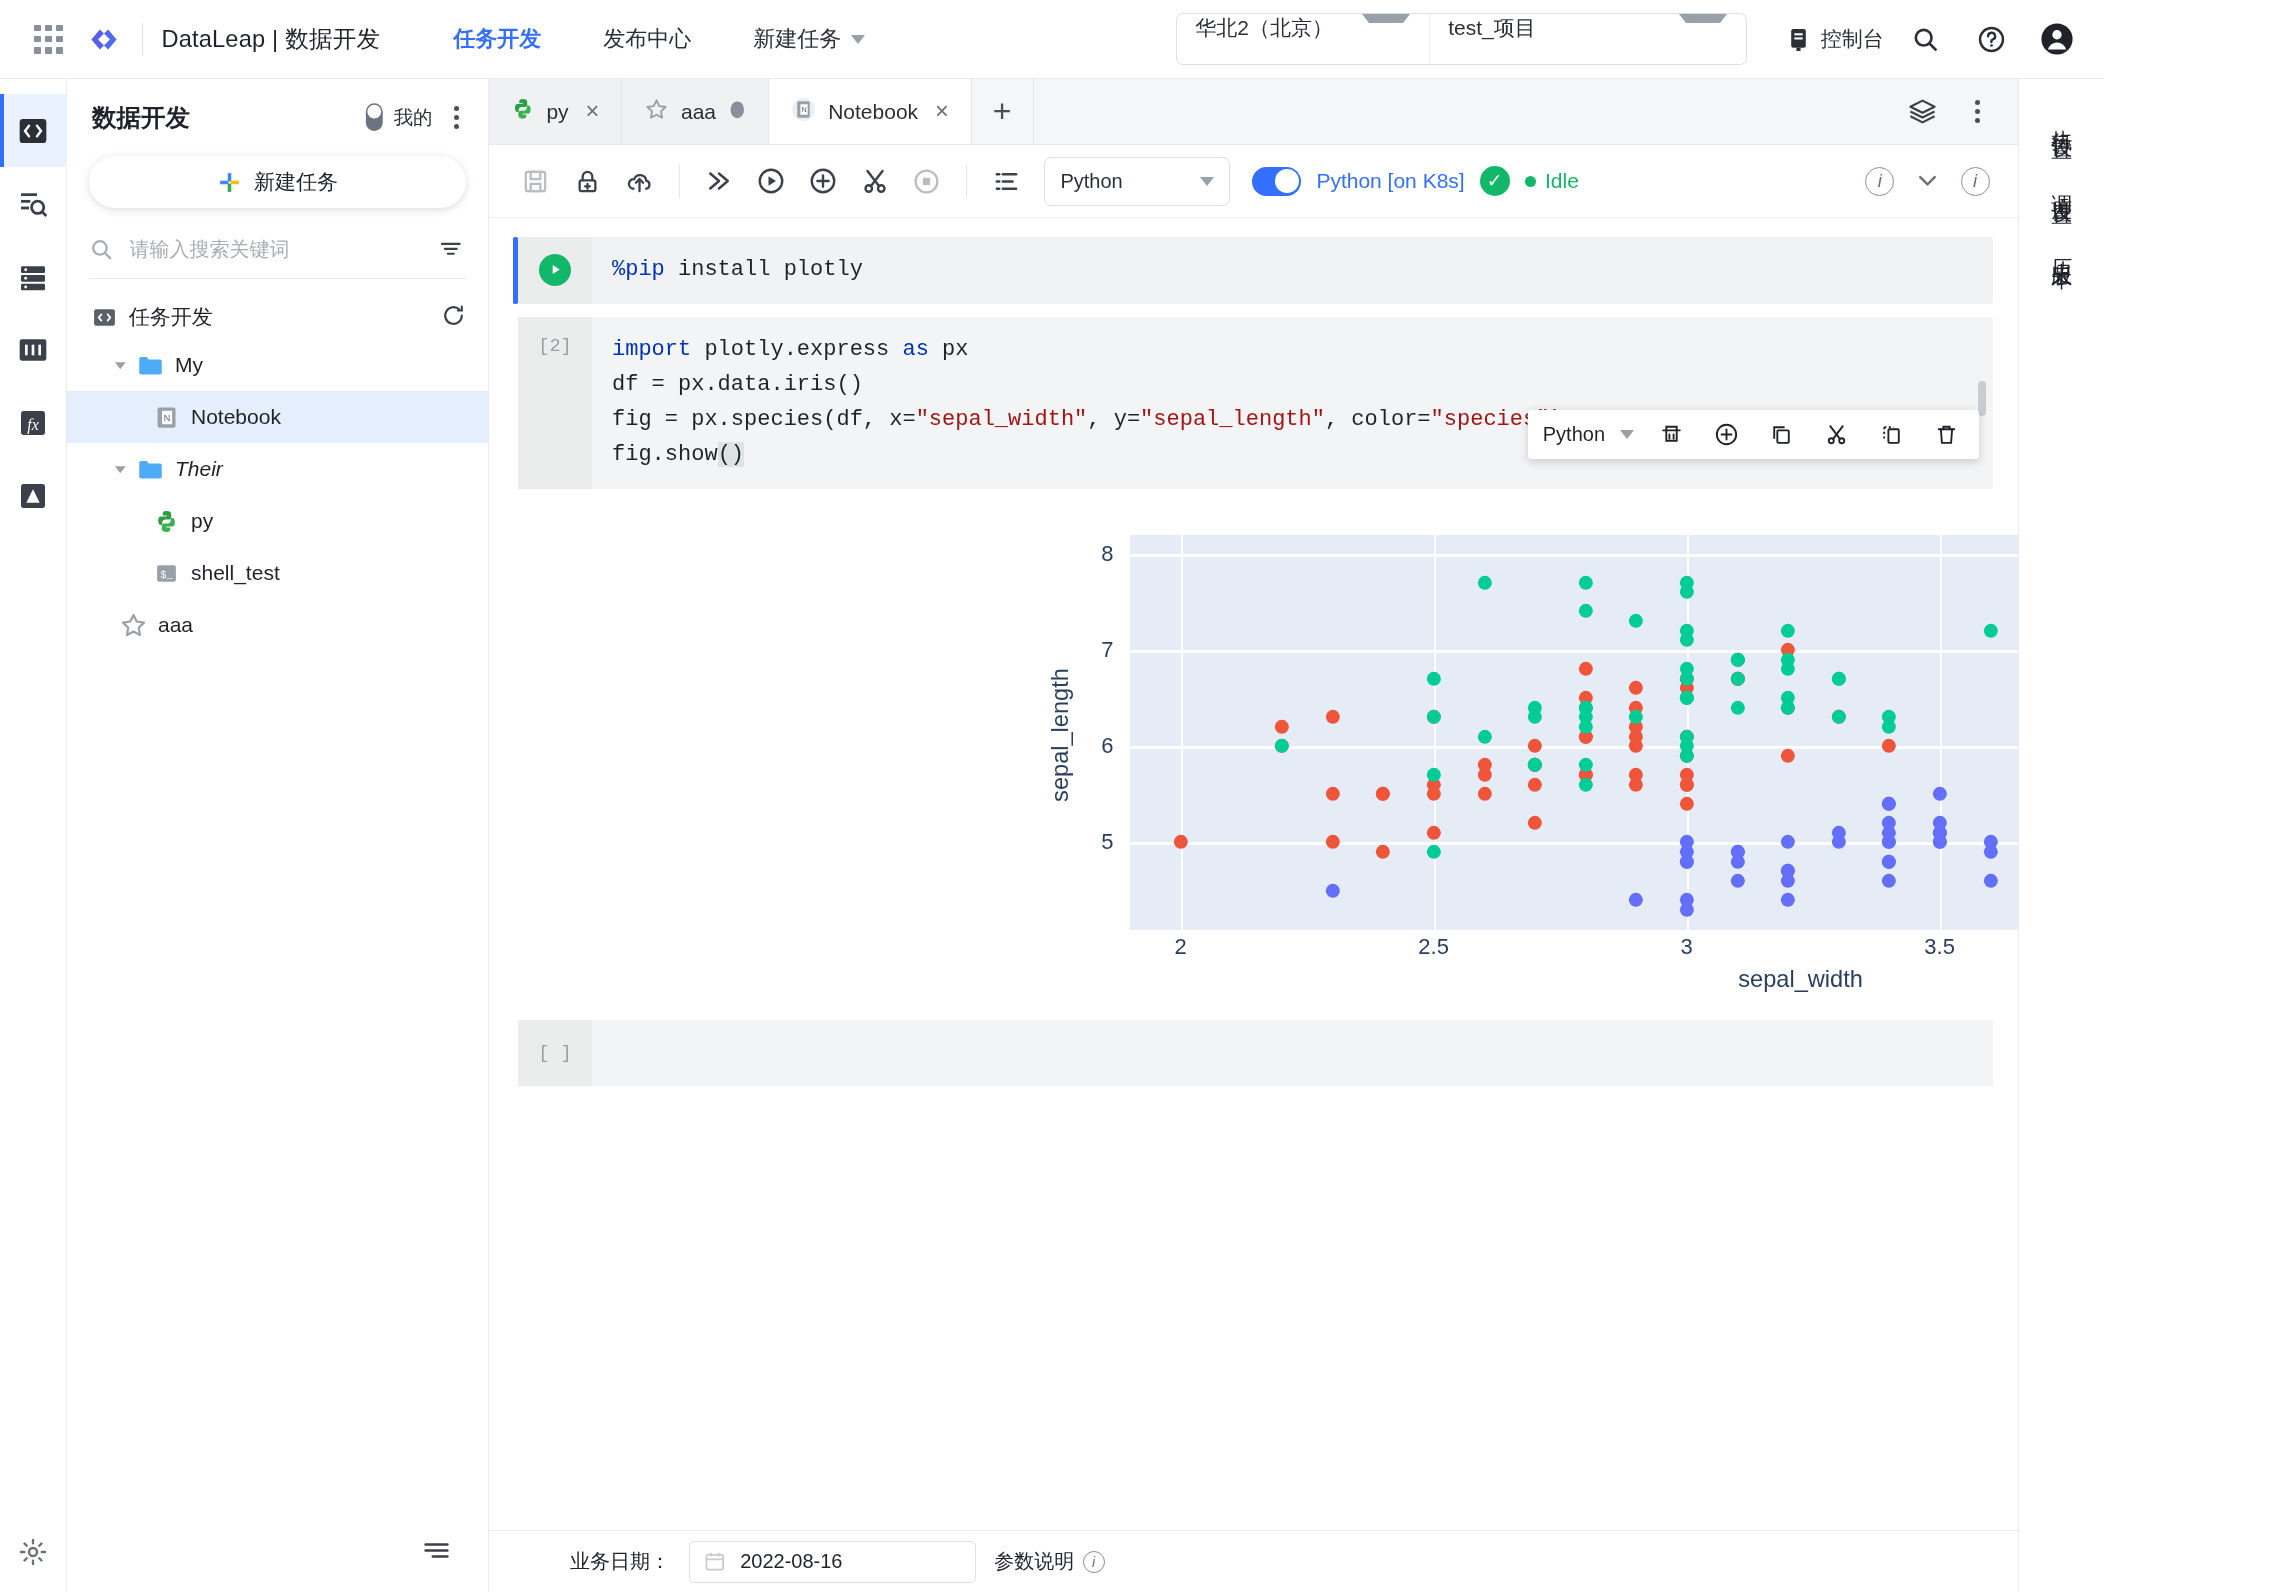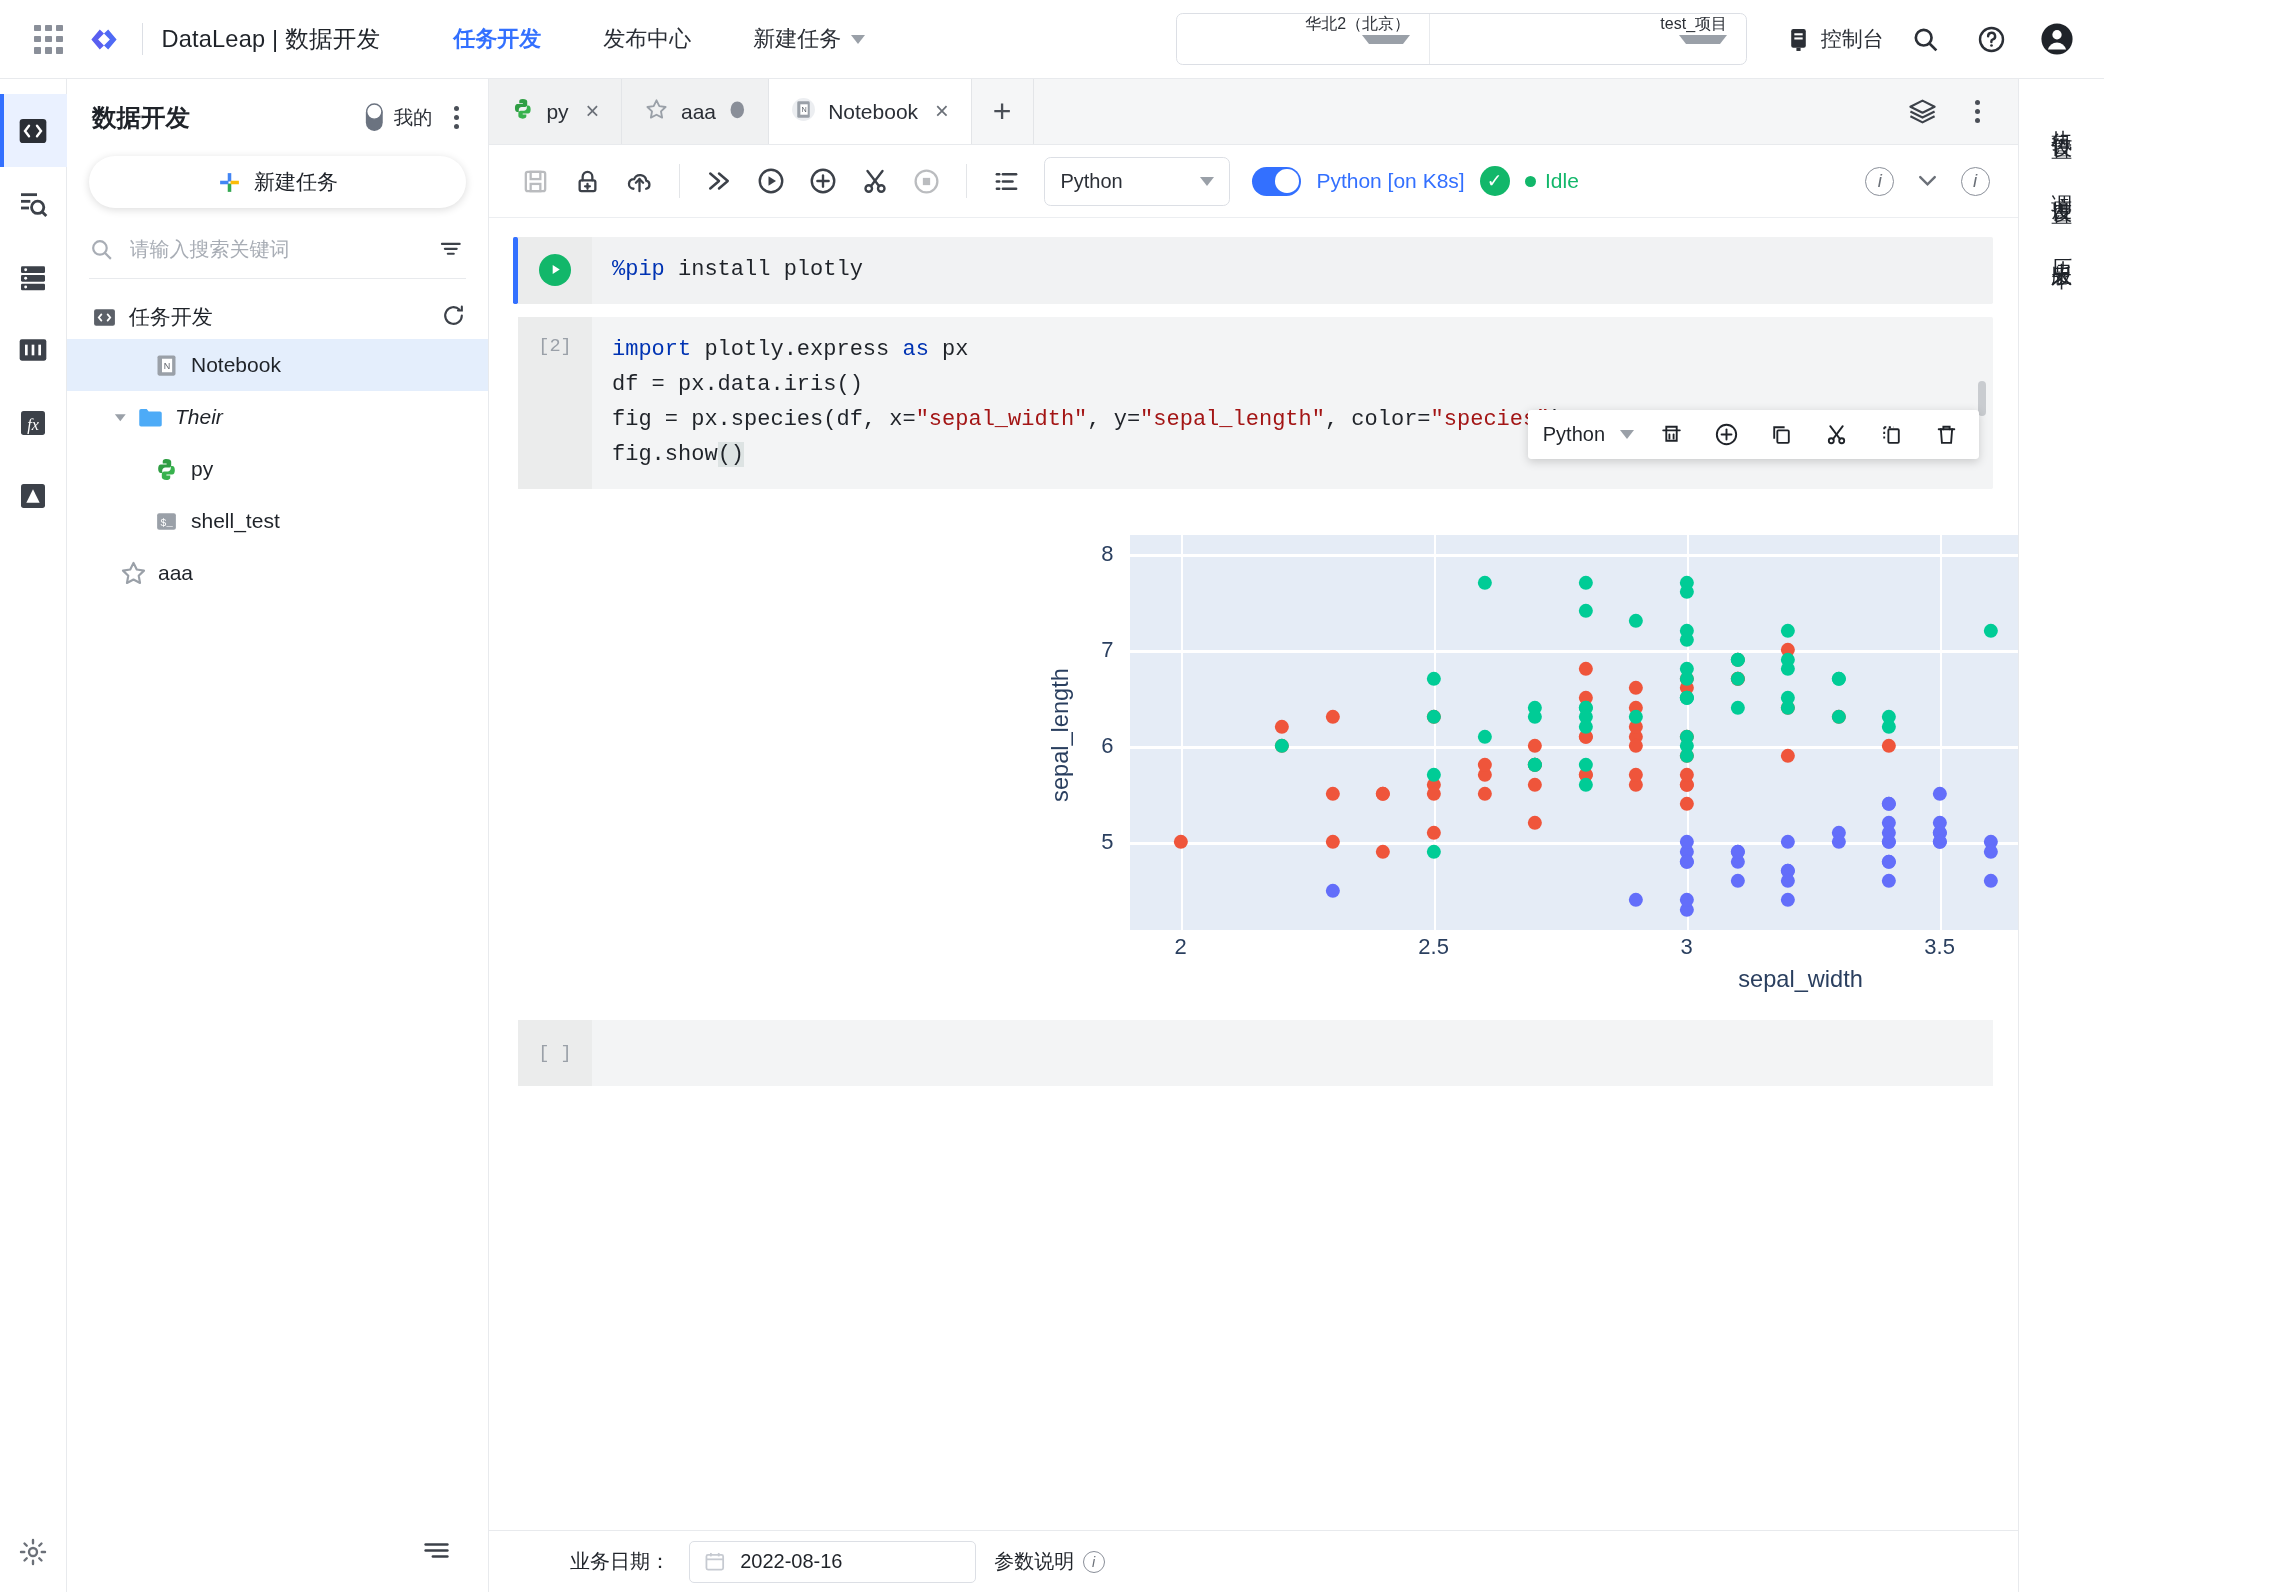--- a/index.html
+++ b/index.html
@@ -25,21 +25,21 @@
   .grid-icon i { background:#8a8f99; border-radius:0.8px; display:block; }
   .brand-logo { width:37px; height:37px; margin-right:17px; }
   .brand-sep { width:0.8px; height:32px; background:#dcdfe5; margin-right:18.6px; }
   .brand-title { font-size:23.6px; color:#1f2329; letter-spacing:0.2px; white-space:nowrap; }
   .topnav { display:flex; align-items:center; margin-left:73px; gap:62px; }
   .topnav .navitem { font-size:22px; color:#2b2f36; cursor:pointer; white-space:nowrap; display:flex; align-items:center; gap:10px;}
   .topnav .navitem.active { color:#3370ff; font-weight:600; }
   .caret-down { width:0;height:0;border-left:7.6px solid transparent;border-right:7.6px solid transparent;border-top:9.3px solid #9aa0a8; display:inline-block;}
   .top-right { margin-left:auto; display:flex; align-items:center; gap:0; }
   .selectgroup { display:flex; border:0.8px solid #dcdfe5; border-radius:6.7px; overflow:hidden; background:#fff; height:52px; }
-  .selectbox { display:flex; align-items:flex-end; padding:0 18.6px; font-size:16px; color:#2b2f36; cursor:pointer;flex-direction:column; }
+  .selectbox { display:flex; align-items:flex-start; padding:0 18.6px; font-size:21px; color:#2b2f36; cursor:pointer; }
   .selectbox .caret { margin-left:auto; padding-left:34px;}
   .selectbox.sb1 { width:253px; border-right:0.8px solid #e8eaed; }
   .selectbox.sb2 { width:316px; }
   .console-btn { display:flex; align-items:center; gap:10px; margin-left:39px; font-size:21px; color:#2b2f36; cursor:pointer; }
   .icon-btn { width:47px;height:47px; display:flex;align-items:center;justify-content:center; margin-left:18.6px; cursor:pointer;}
 
   
   .body { flex:1; display:flex; min-height:0; }
 
   
@@ -339,20 +339,33 @@
         </svg>
         <span class="label">任务开发</span>
         <div class="refresh">
           <svg width="25" height="25" viewBox="0 0 24 24" fill="none" stroke="#3c4149" stroke-width="2" stroke-linecap="round">
             <path d="M20 12a8 8 0 1 1-2.4-5.7"></path>
               <polyline points="20,3.5 20,7.2 16.3,7.2"></polyline>
           </svg>
         </div>
       </div>
 
+      <div class="node" style="padding-left:39px;">
+        <span class="twisty">
+          <svg width="18.6" height="18.6" viewBox="0 0 24 24">
+              <path d="M5 8 L19 8 L12 17 Z" fill="#9aa0a8"></path>
+            </svg>
+        </span>
+        <span class="nico">
+          <svg width="27" height="27" viewBox="0 0 24 24">
+              <path d="M2 6a1.6 1.6 0 0 1 1.6-1.6h5l1.8 2.2h10A1.6 1.6 0 0 1 22 8.2v10A1.6 1.6 0 0 1 20.4 20H3.6A1.6 1.6 0 0 1 2 18.4z" fill="#4dabf7"></path>
+            </svg>
+        </span>
+        <span class="ntext">My</span>
+      </div>
 
       <div class="node selected" style="padding-left:84px;">
         <span class="nico">
           <svg width="27" height="27" viewBox="0 0 24 24" style="font-size:25px">
               <rect x="4" y="3" width="16" height="18" rx="1.6" fill="#9aa0a8"></rect>
               <rect x="8" y="6" width="9" height="12" fill="#fff"></rect>
               <text x="12.5" y="15" font-size="8" fill="#5b6068" text-anchor="middle" font-family="Liberation Sans, sans-serif">N</text>
             </svg>
         </span>
         <span class="ntext">Notebook</span>

